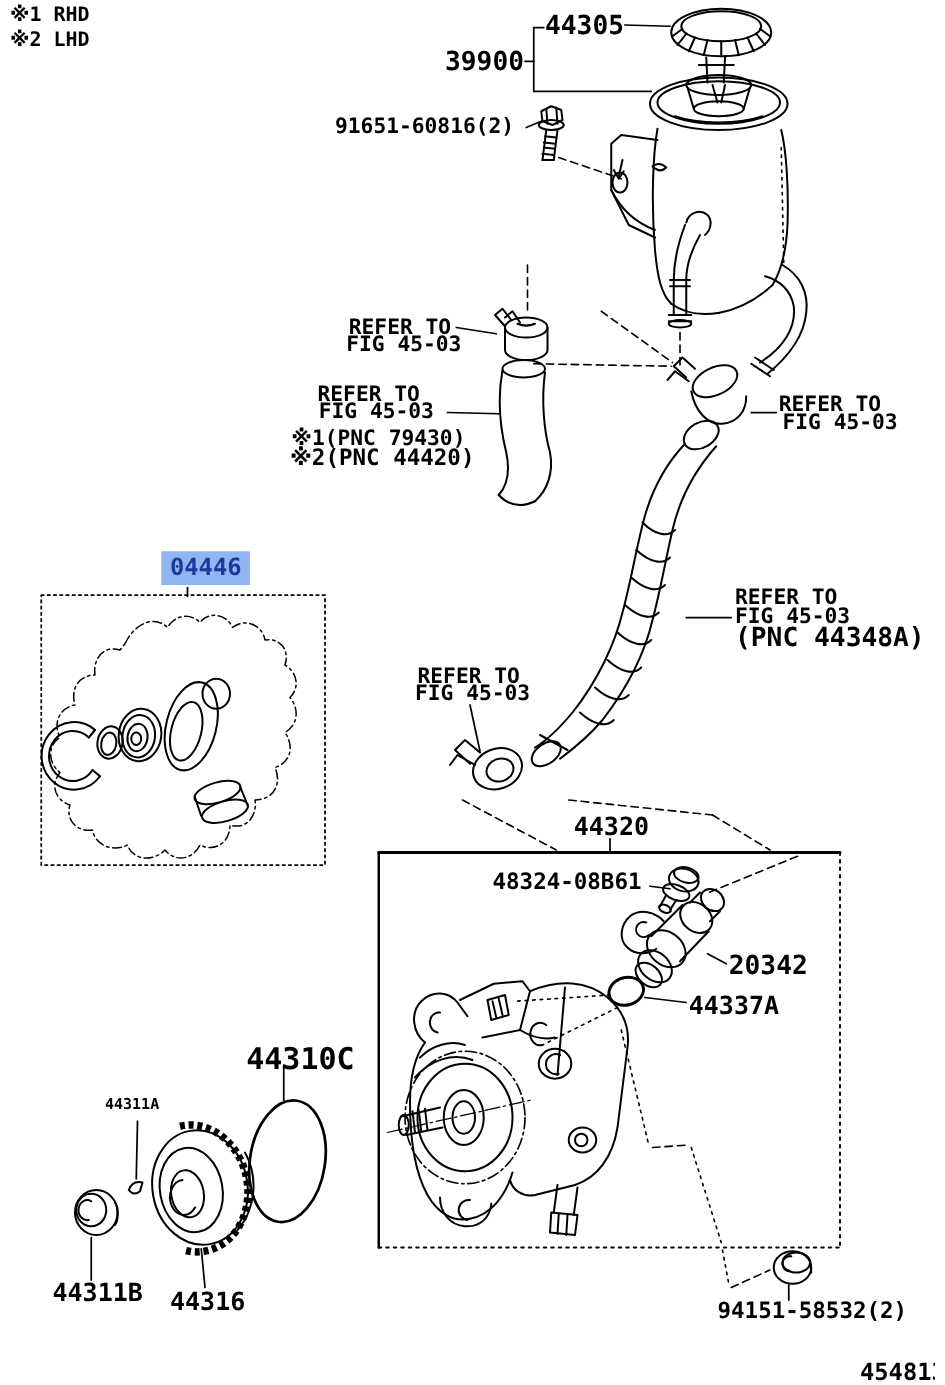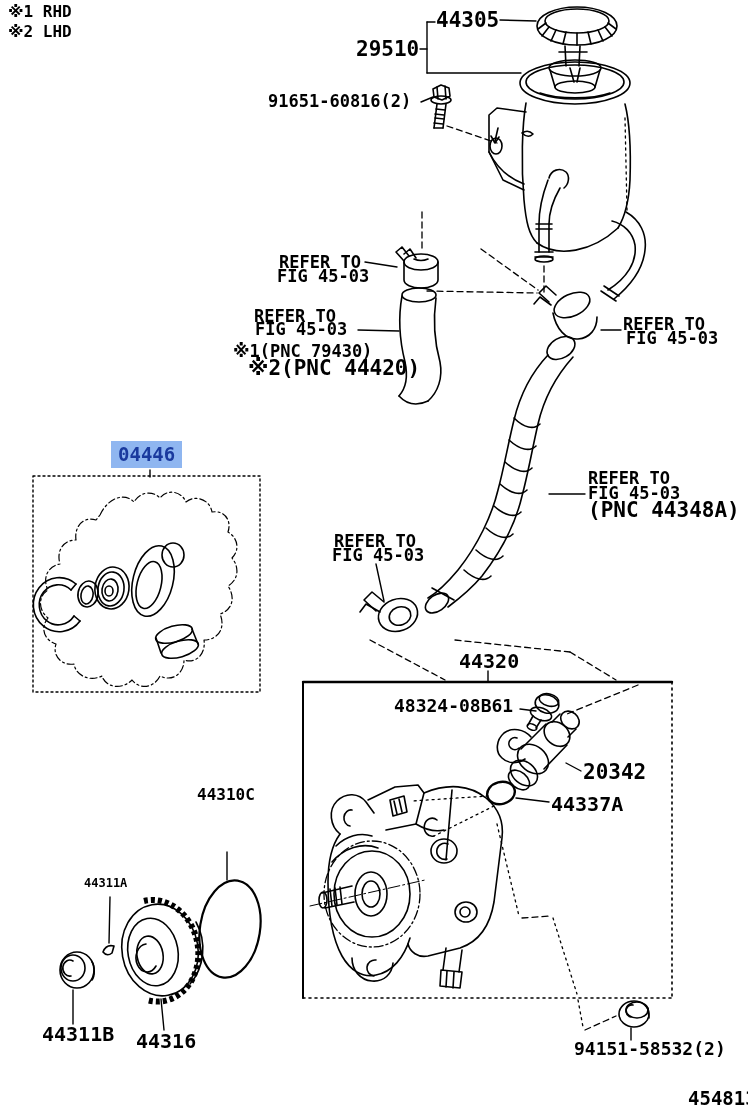--- a/index.html
+++ b/index.html
@@ -10,20 +10,21 @@
   .art { position:absolute; left:0; top:0;
          fill:none; stroke:#000; stroke-width:1.6;
          stroke-linecap:round; stroke-linejoin:round; }
   .lbl {
     position:absolute; font-weight:bold; color:#000; line-height:1;
     white-space:pre; letter-spacing:0;
   }
   .hl {
     background:var(--highlight-bg,#8fb6f0); color:var(--highlight-text,#1a3a9e);
     padding:4px 7px;
+    margin-left:18px;
   }
 </style>
 </head>
 <body>
 
 <div class="stage">
 
   <svg class="art" width="756" height="1108" viewBox="0 0 756 1108">
 
     <g stroke-width="1.4">
@@ -327,48 +328,48 @@
       <ellipse cx="150" cy="955" rx="13" ry="19" transform="rotate(-10 150 955)"></ellipse>
       <path d="M 146,944 A 11,14 0 1 0 156,966"></path>
       <path d="M 196,922 A 44,50 0 0 1 190,984"></path>
     </g>
   </svg>
 
   <div class="lbl" style="left:8px;top:4px;font-size:16px">※1 RHD</div>
   <div class="lbl" style="left:8px;top:24px;font-size:16px">※2 LHD</div>
 
   <div class="lbl" style="left:436px;top:10px;font-size:21px">44305</div>
-  <div class="lbl" style="left:356px;top:39px;font-size:21px">29510</div>
+  <div class="lbl" style="left:356px;top:39px;font-size:21px">39900</div>
   <div class="lbl" style="left:268px;top:93px;font-size:17px">91651-60816(2)</div>
 
   <div class="lbl" style="left:279px;top:254px;font-size:17px">REFER TO</div>
   <div class="lbl" style="left:277px;top:268px;font-size:17px">FIG 45-03</div>
 
   <div class="lbl" style="left:254px;top:308px;font-size:17px">REFER TO</div>
   <div class="lbl" style="left:255px;top:321px;font-size:17px">FIG 45-03</div>
   <div class="lbl" style="left:233px;top:343px;font-size:17px">※1(PNC 79430)</div>
-  <div class="lbl" style="left:248px;top:358px;font-size:21px">※2(PNC 44420)</div>
+  <div class="lbl" style="left:232px;top:358px;font-size:18px">※2(PNC 44420)</div>
 
   <div class="lbl" style="left:623px;top:316px;font-size:17px">REFER TO</div>
   <div class="lbl" style="left:626px;top:330px;font-size:17px">FIG 45-03</div>
 
   <div class="lbl hl" style="left:111px;top:441px;font-size:19px">04446</div>
 
   <div class="lbl" style="left:588px;top:470px;font-size:17px">REFER TO</div>
   <div class="lbl" style="left:588px;top:485px;font-size:17px">FIG 45-03</div>
   <div class="lbl" style="left:588px;top:500px;font-size:21px">(PNC 44348A)</div>
 
   <div class="lbl" style="left:334px;top:533px;font-size:17px">REFER TO</div>
   <div class="lbl" style="left:332px;top:547px;font-size:17px">FIG 45-03</div>
 
   <div class="lbl" style="left:459px;top:651px;font-size:20px">44320</div>
   <div class="lbl" style="left:394px;top:697px;font-size:18px">48324-08B61</div>
   <div class="lbl" style="left:583px;top:762px;font-size:21px">20342</div>
   <div class="lbl" style="left:551px;top:794px;font-size:20px">44337A</div>
 
-  <div class="lbl" style="left:197px;top:787px;font-size:16px">44310C</div>
+  <div class="lbl" style="left:197px;top:835px;font-size:24px">44310C</div>
   <div class="lbl" style="left:84px;top:877px;font-size:12px">44311A</div>
   <div class="lbl" style="left:42px;top:1024px;font-size:20px">44311B</div>
   <div class="lbl" style="left:136px;top:1031px;font-size:20px">44316</div>
   <div class="lbl" style="left:574px;top:1040px;font-size:18px">94151-58532(2)</div>
 
   <div class="lbl" style="left:688px;top:1089px;font-size:19px">454813A</div>
 </div>
 
 </body></html>

